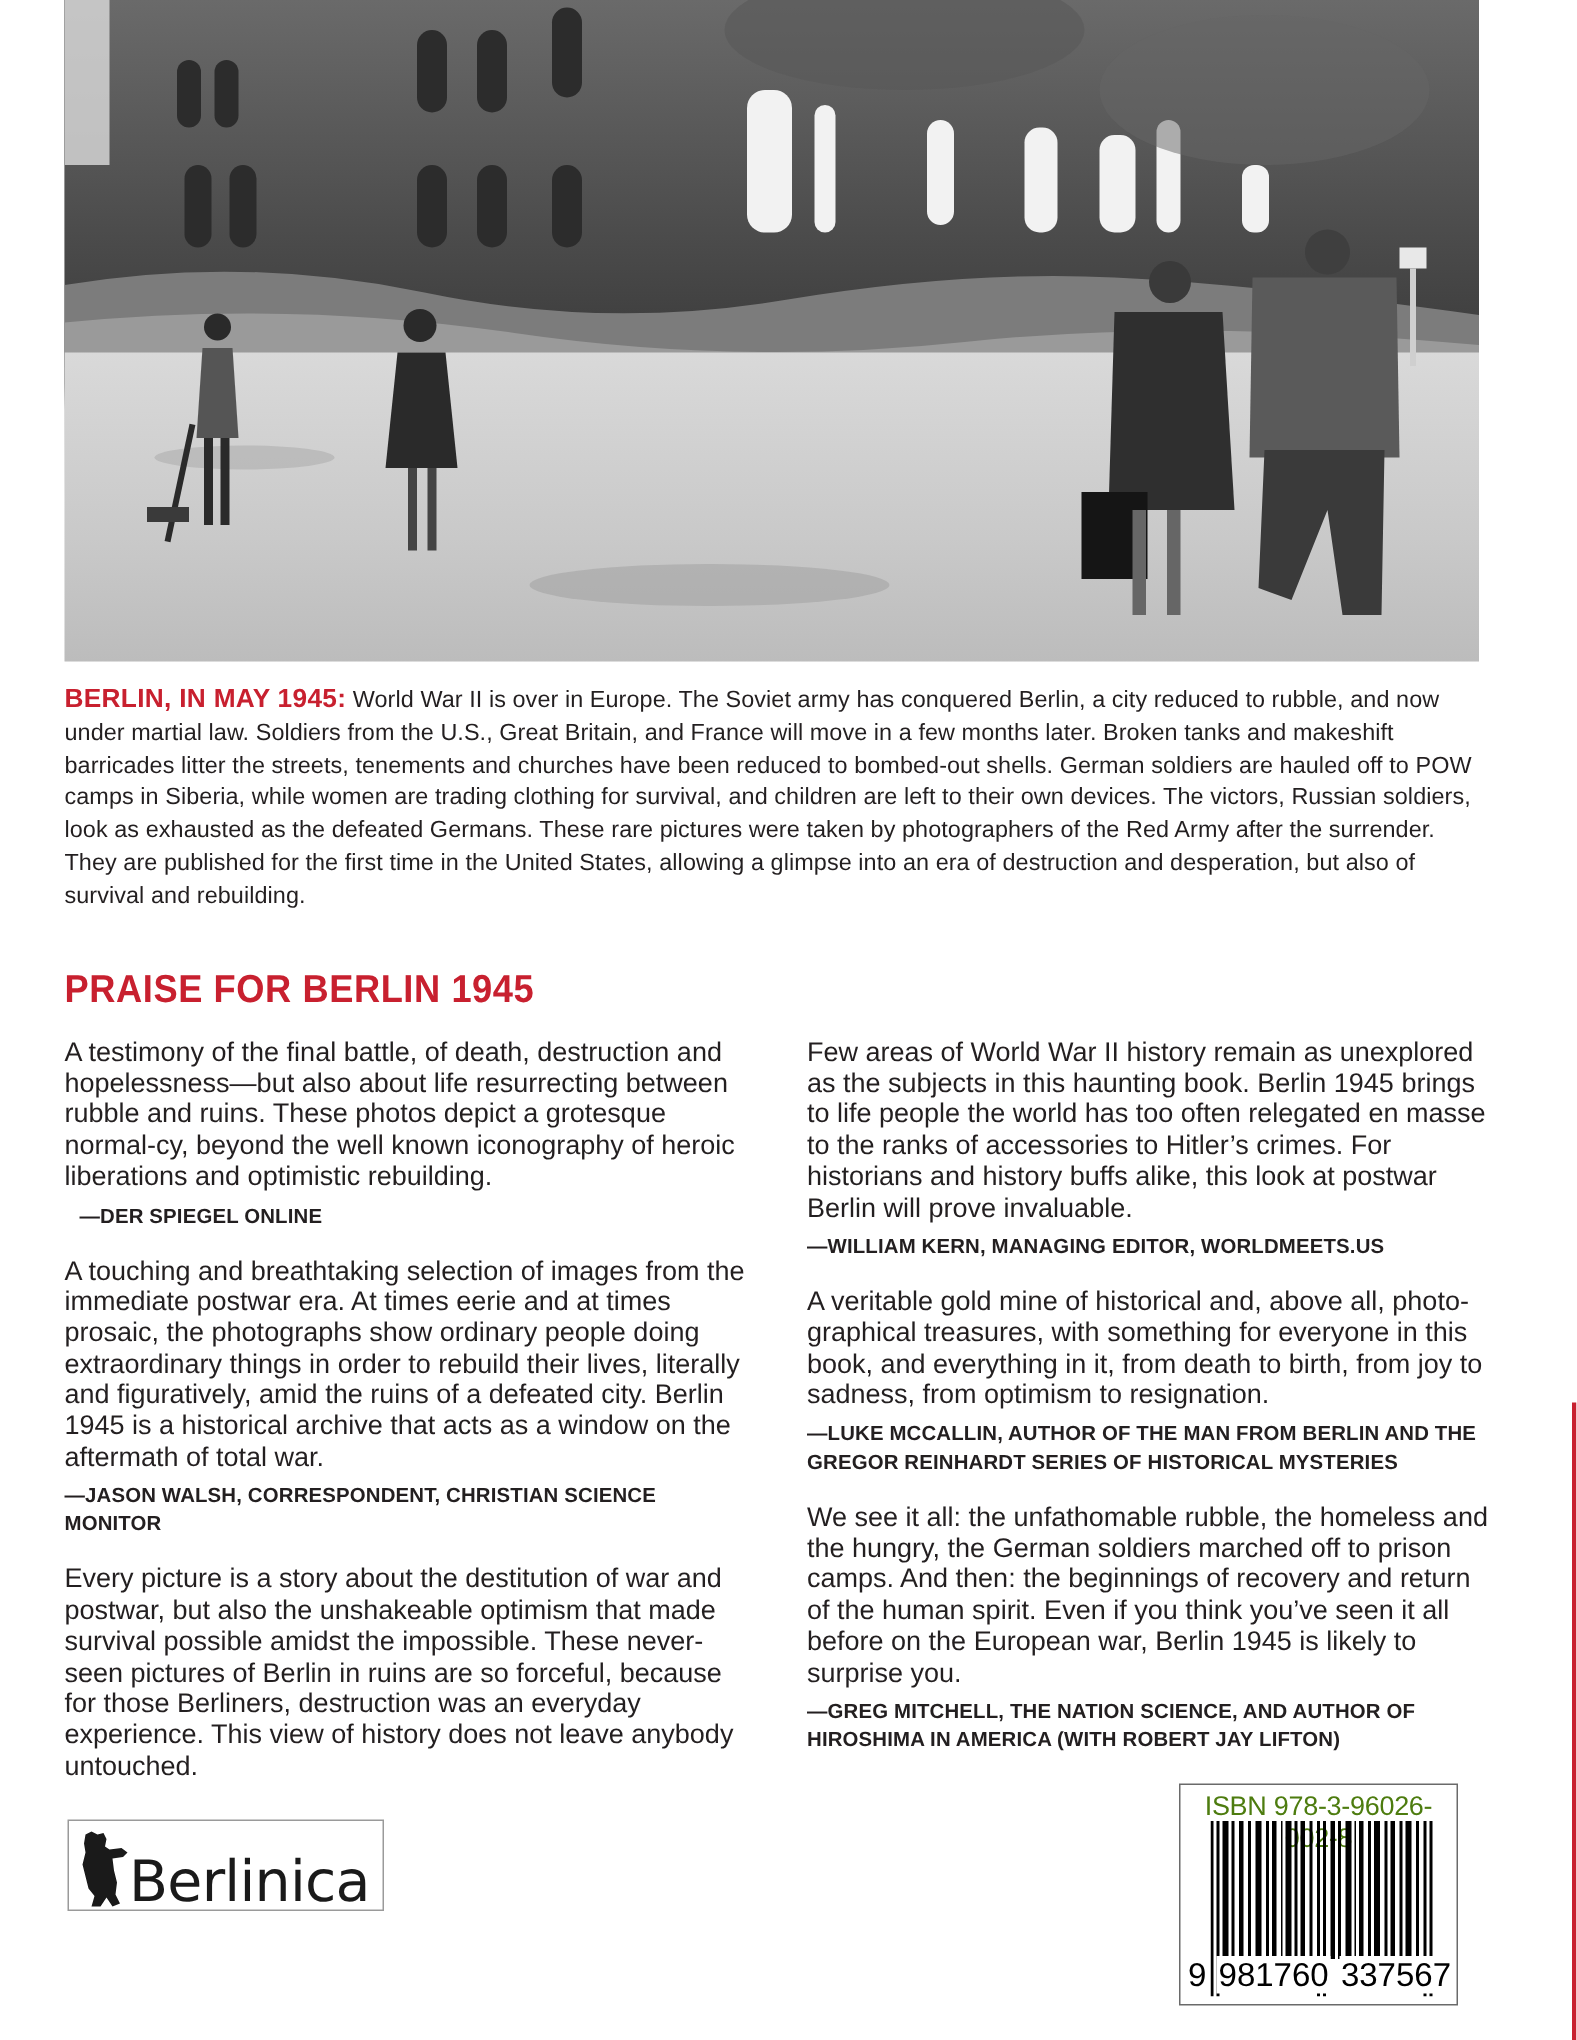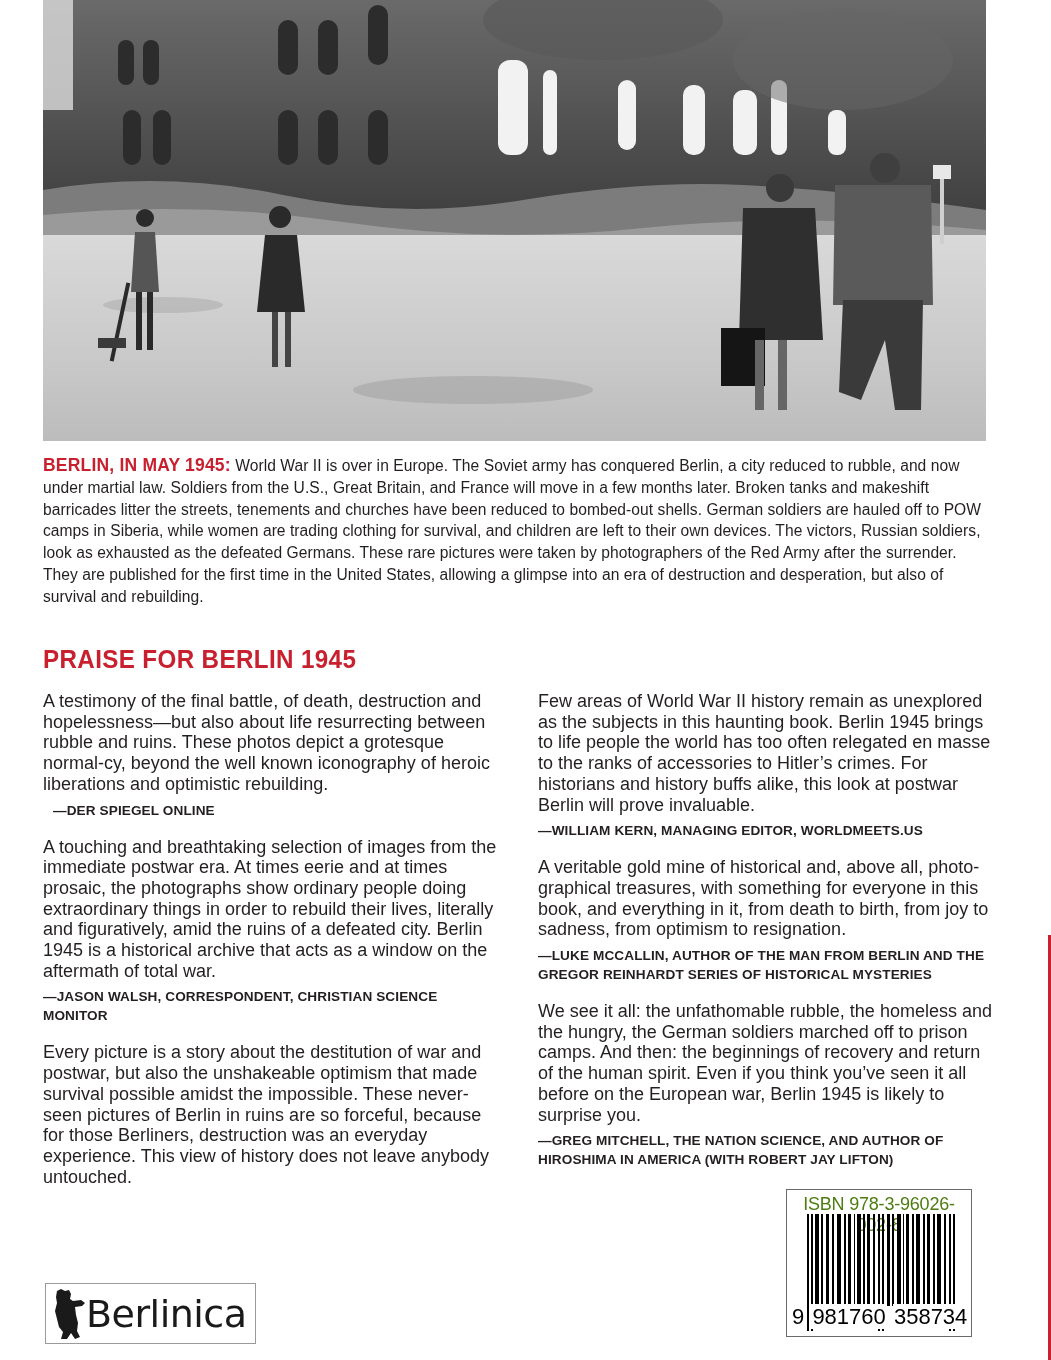--- a/index.html
+++ b/index.html
@@ -24,22 +24,22 @@
   .col { position: absolute; width: 460px; }
   .col.left { left: 43px; top: 691px; }
   .col.right { left: 538px; top: 691px; }
   .quote { margin: 0 0 17px 0; }
   .quote p { margin: 0; font-size: 18px; line-height: 20.7px; color: #231f20; }
   .quote .src { margin-top: 6px; font-size: 13.6px; font-weight: bold; line-height: 19px;
                 color: #231f20; letter-spacing: 0.1px; }
   .quote .src.indent { padding-left: 10px; }
 
   
-  .logo { position: absolute; left: 45px; top: 1283px; width: 211px; height: 61px;
-          border: 1.5px solid #9a9a9a; background: #fff; display: flex; align-items: center; box-sizing: border-box; }
+  .logo { position: absolute; left: 45px; top: 1213px; width: 211px; height: 61px;
+          border: 1.5px solid #9a9a9a; background: #fff; display: flex; align-items: flex-end; box-sizing: border-box; }
   .logo .bear { width: 38px; height: 54px; margin-left: 5px; }
   .logo .brand { font-family: "DejaVu Sans", sans-serif; font-size: 38px; font-weight: 500;
                  color: #1a1a1a; margin-left: -3px; letter-spacing: -0.5px; line-height: 1; }
 
   
   .barcode { position: absolute; left: 786px; top: 1189px; width: 186px; height: 148px;
              border: 1.5px solid #6a6a6a; background: #fff; box-sizing: border-box; }
   .barcode .isbn { position: absolute; left: 0; top: 4px; width: 100%; text-align: center;
                    font-size: 18px; color: #4d7c0f; letter-spacing: -0.2px; font-family: "Liberation Sans", sans-serif; }
   .barcode .bars { position: absolute; left: 20px; top: 24px; width: 150px; height: 117px; }
@@ -203,17 +203,17 @@
         <rect x="126" y="0" width="2" height="92"></rect>
       <rect x="130" y="0" width="4" height="92"></rect>
         <rect x="137" y="0" width="2" height="92"></rect>
       <rect x="142" y="0" width="2" height="117"></rect>
         <rect x="146" y="0" width="2" height="117"></rect>
     </g>
   </svg>
   <div class="digits">
     <span>9</span>
     <span>981760</span>
-    <span>358734</span>
+    <span>337567</span>
   </div>
 </div>
 
 <div class="edge-line"></div>
 
 </body></html>

